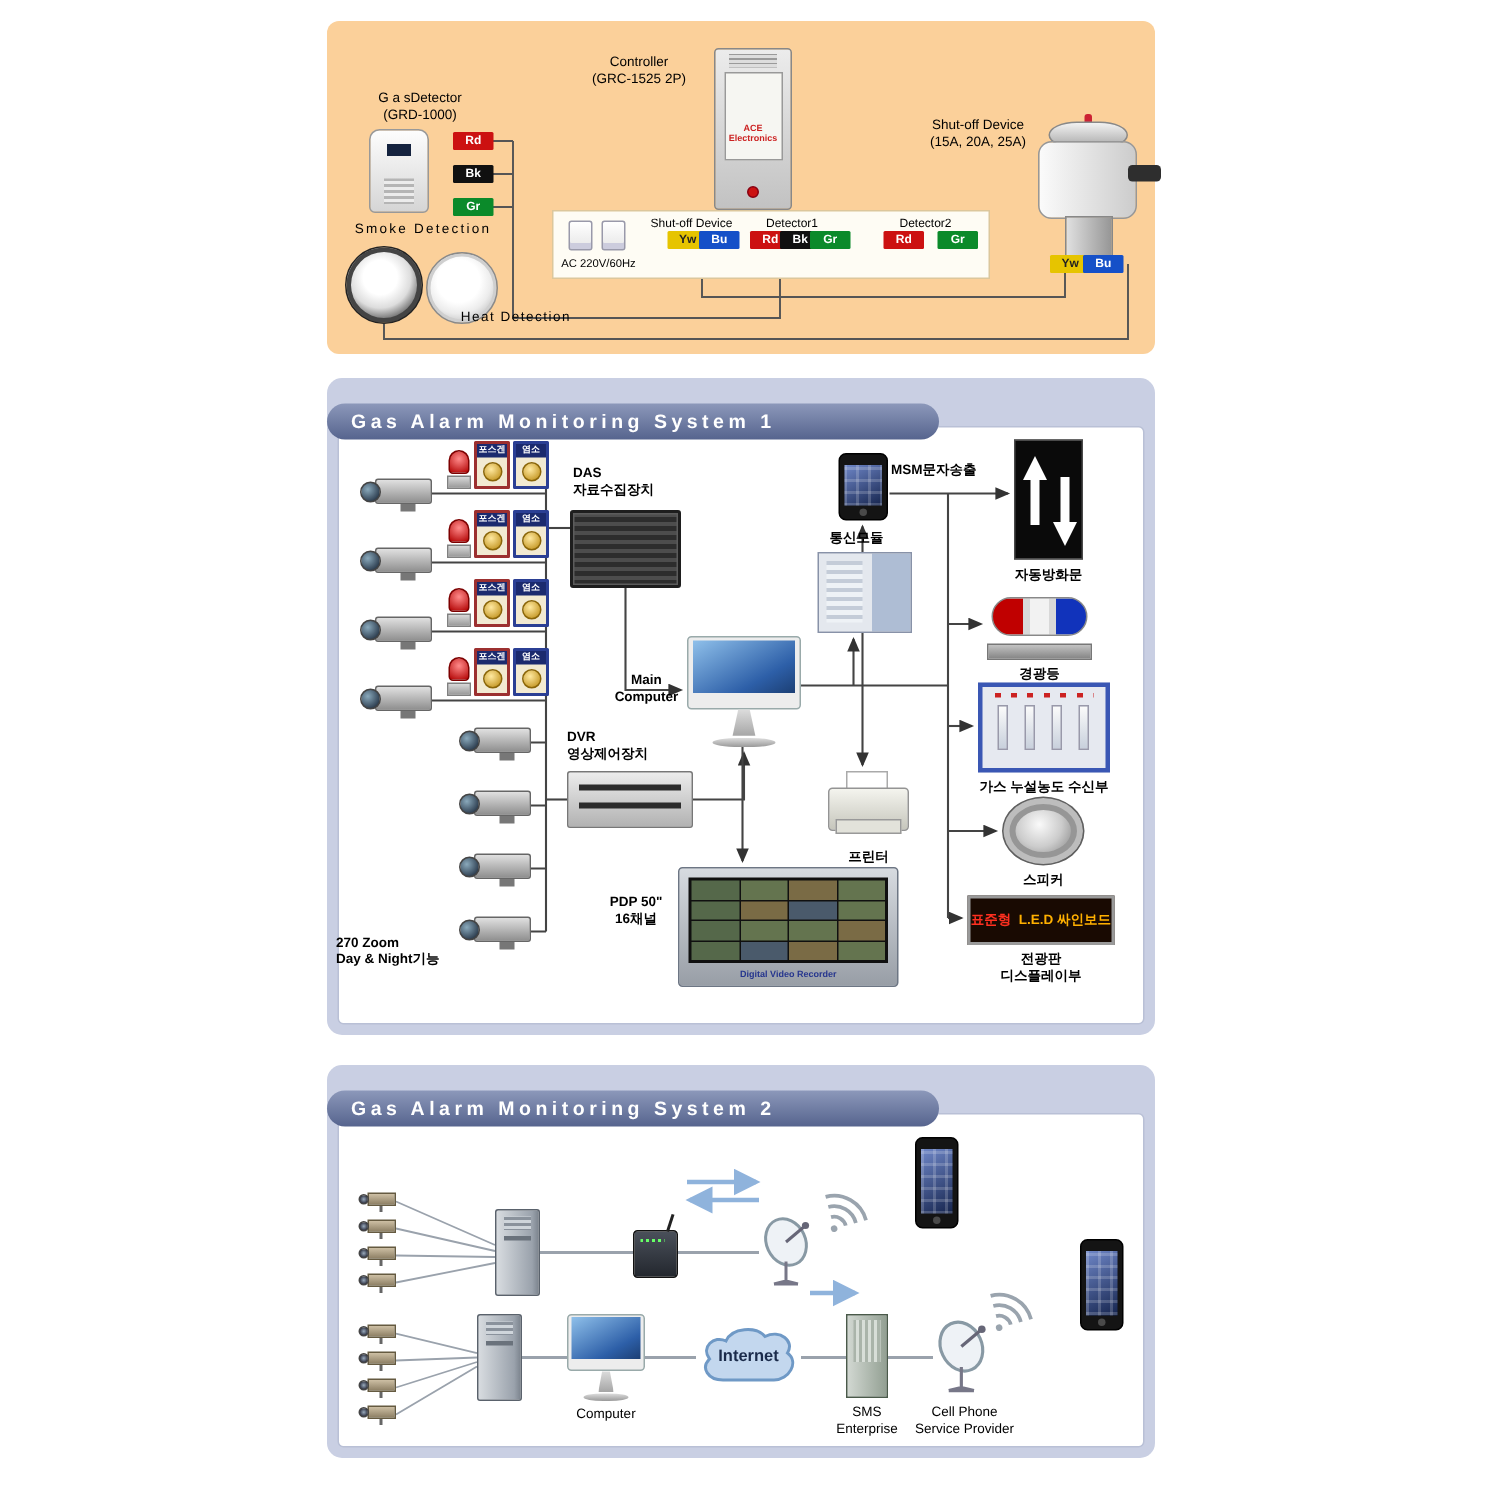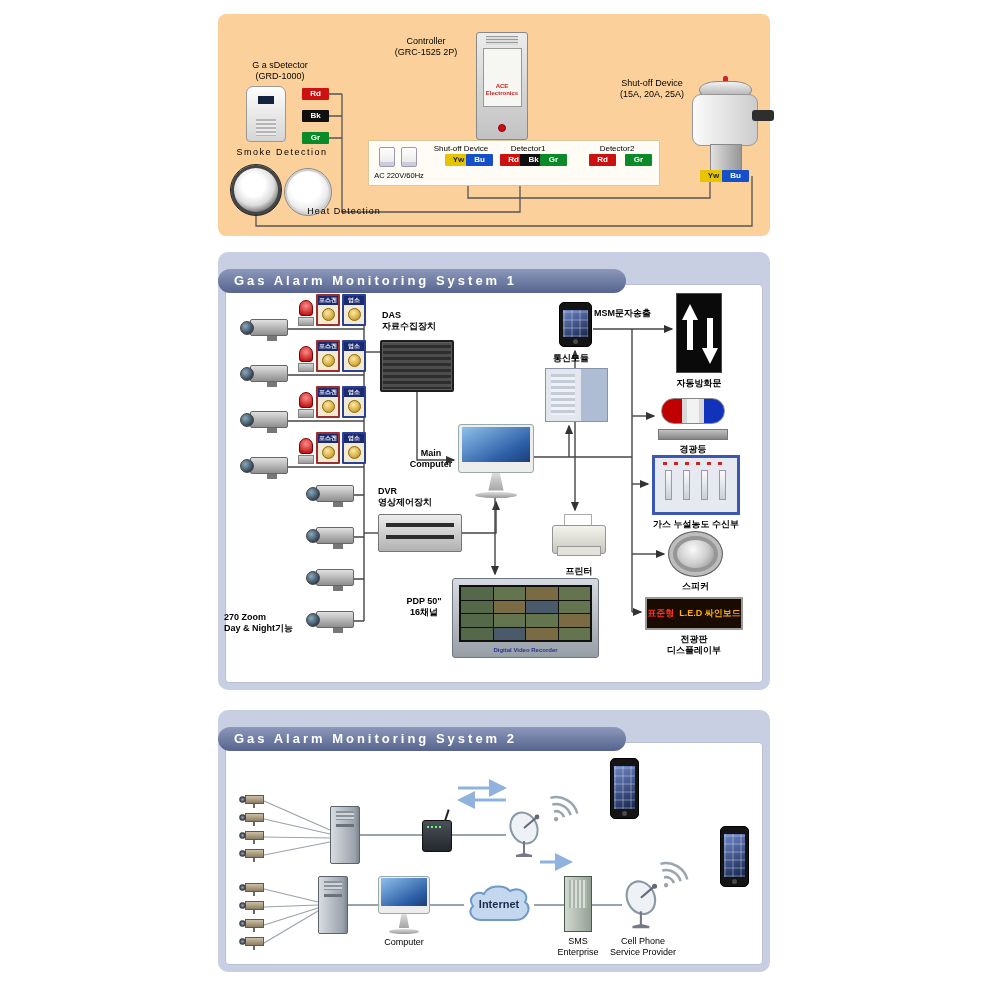--- a/index.html
+++ b/index.html
@@ -455,21 +455,21 @@
           <div class="cell"></div>
           <div class="cell"></div>
         <div class="cell"></div>
           <div class="cell"></div>
           <div class="cell"></div>
           <div class="cell"></div>
       </div>
       <div class="cap">Digital Video Recorder</div>
     </div>
 
-    <div class="lbl l" style="left:6px;top:360px">
+    <div class="lbl l" style="left:6px;top:371px">
       <span style="display:block">270 Zoom</span>
       <span style="display:block">Day &amp; Night기능</span>
     </div>
   </section>
 
   <section id="s3">
     <div class="inner"></div>
     <div class="mtitle">Gas Alarm Monitoring System 2</div>
 
     <svg class="wirelayer" width="552" height="262">

